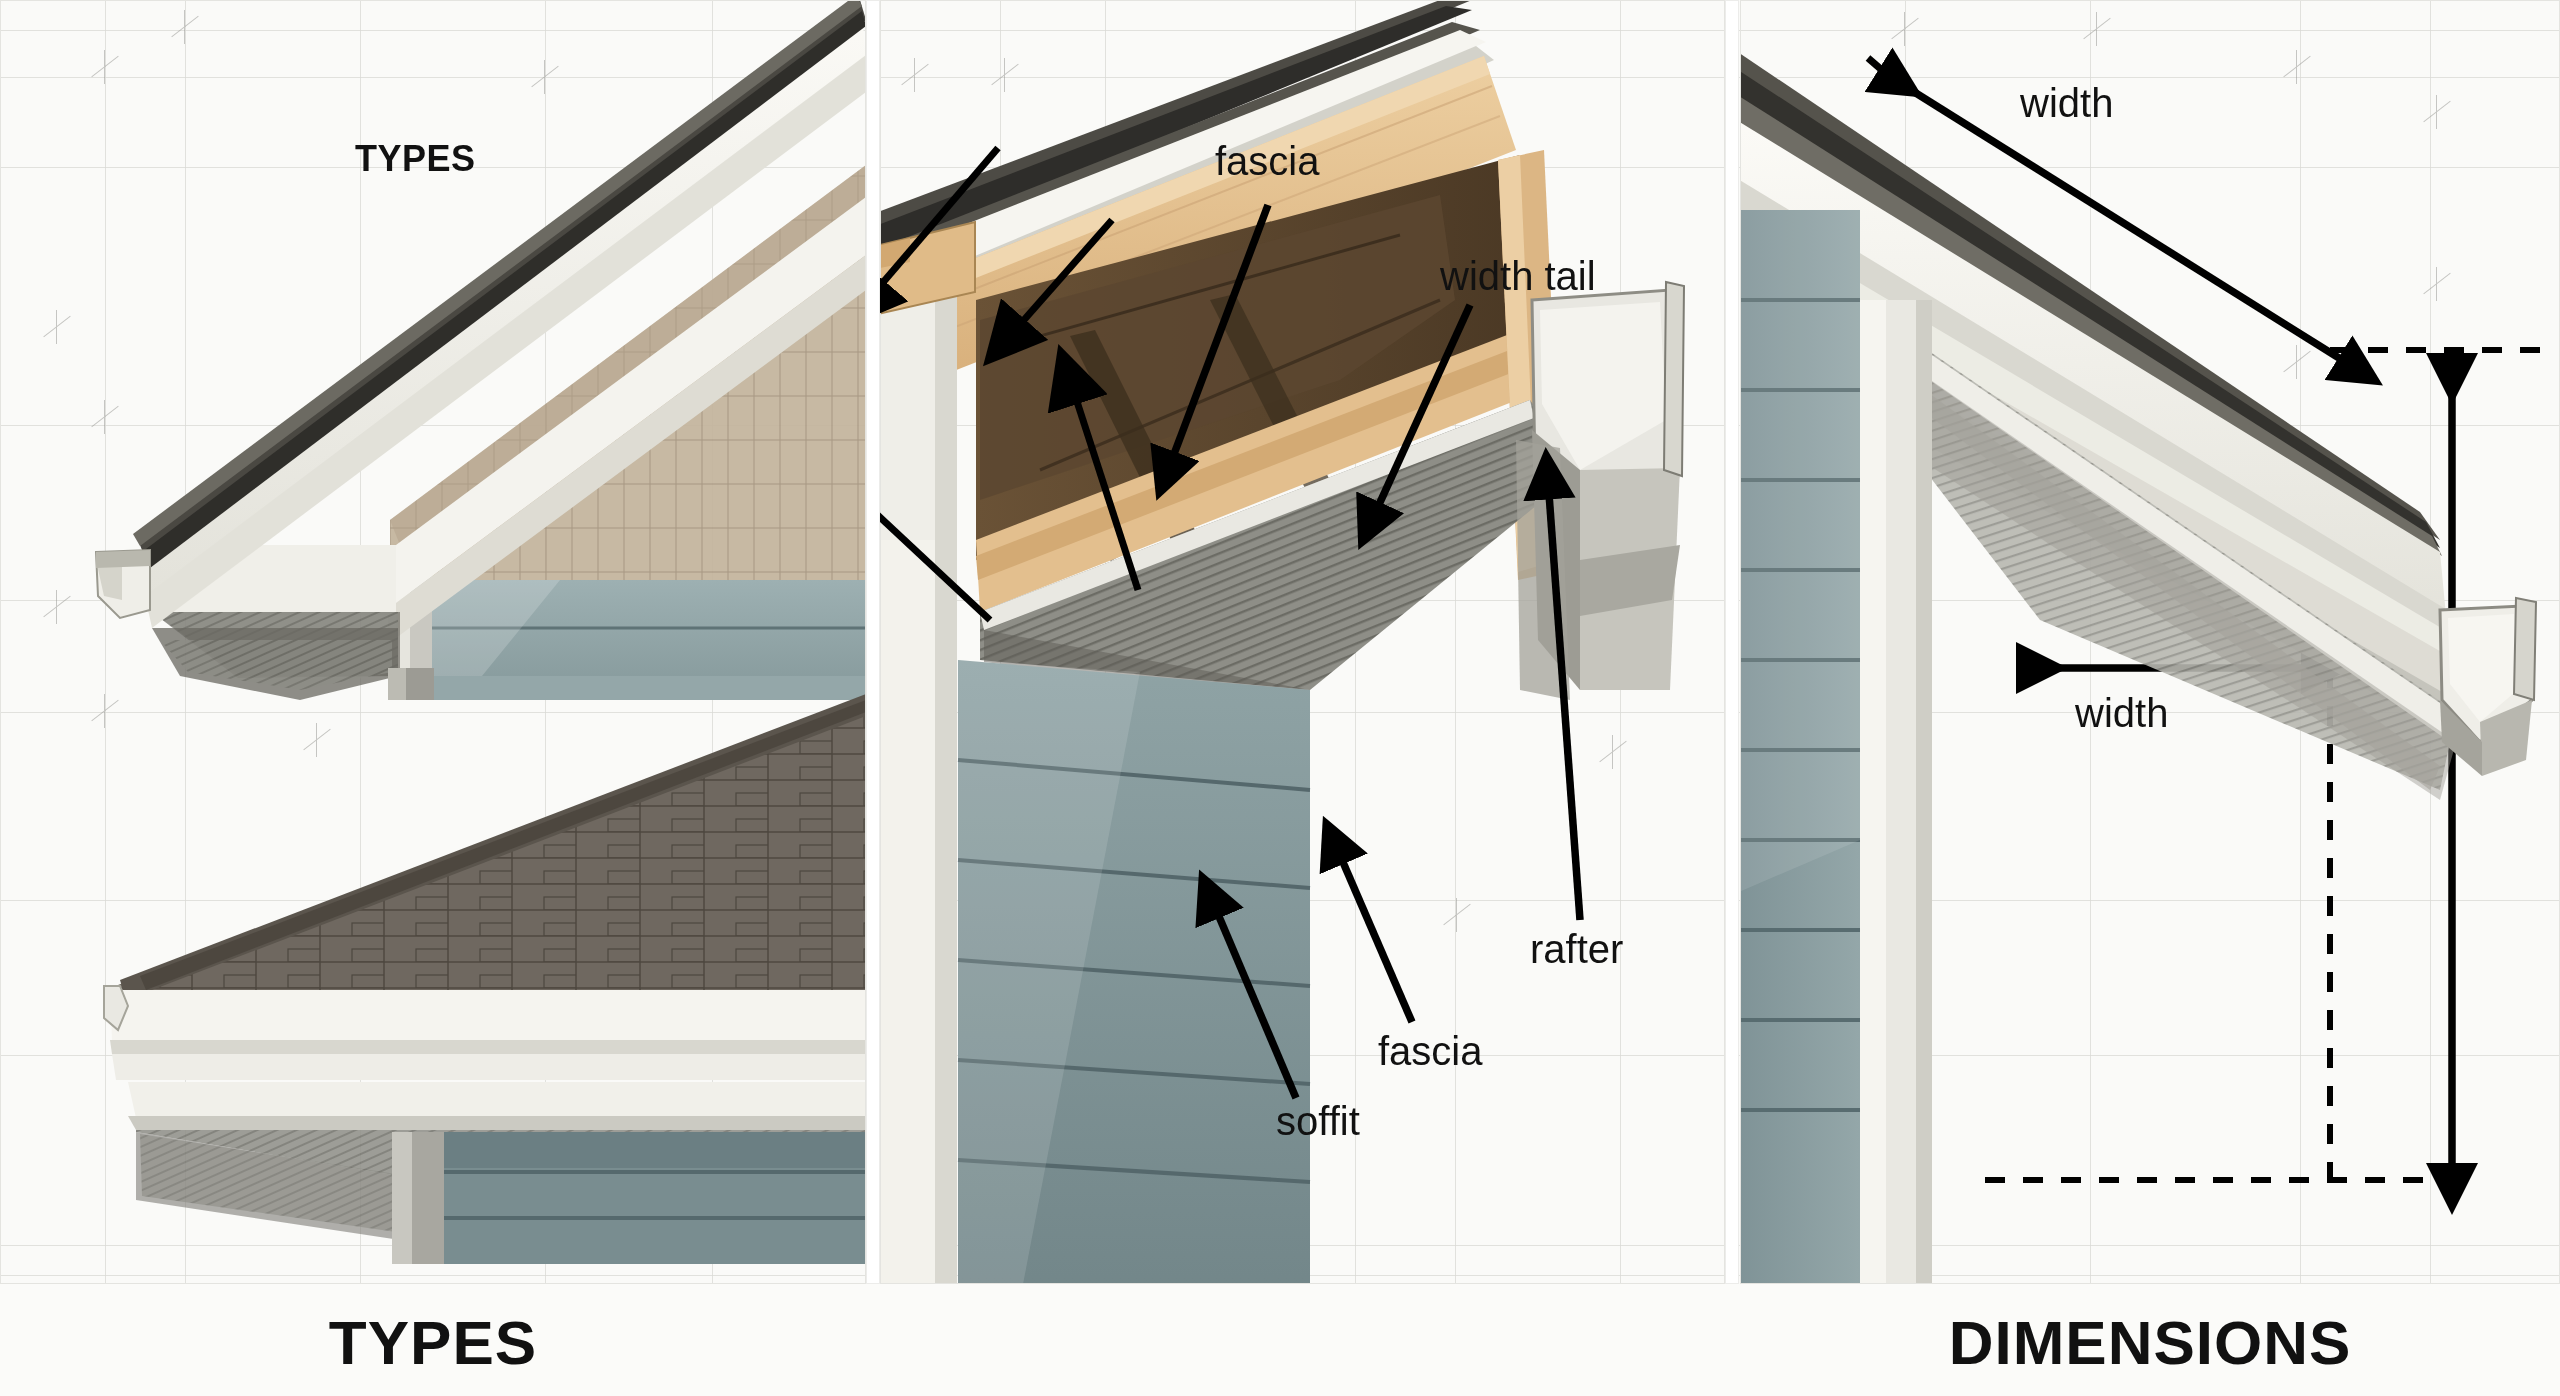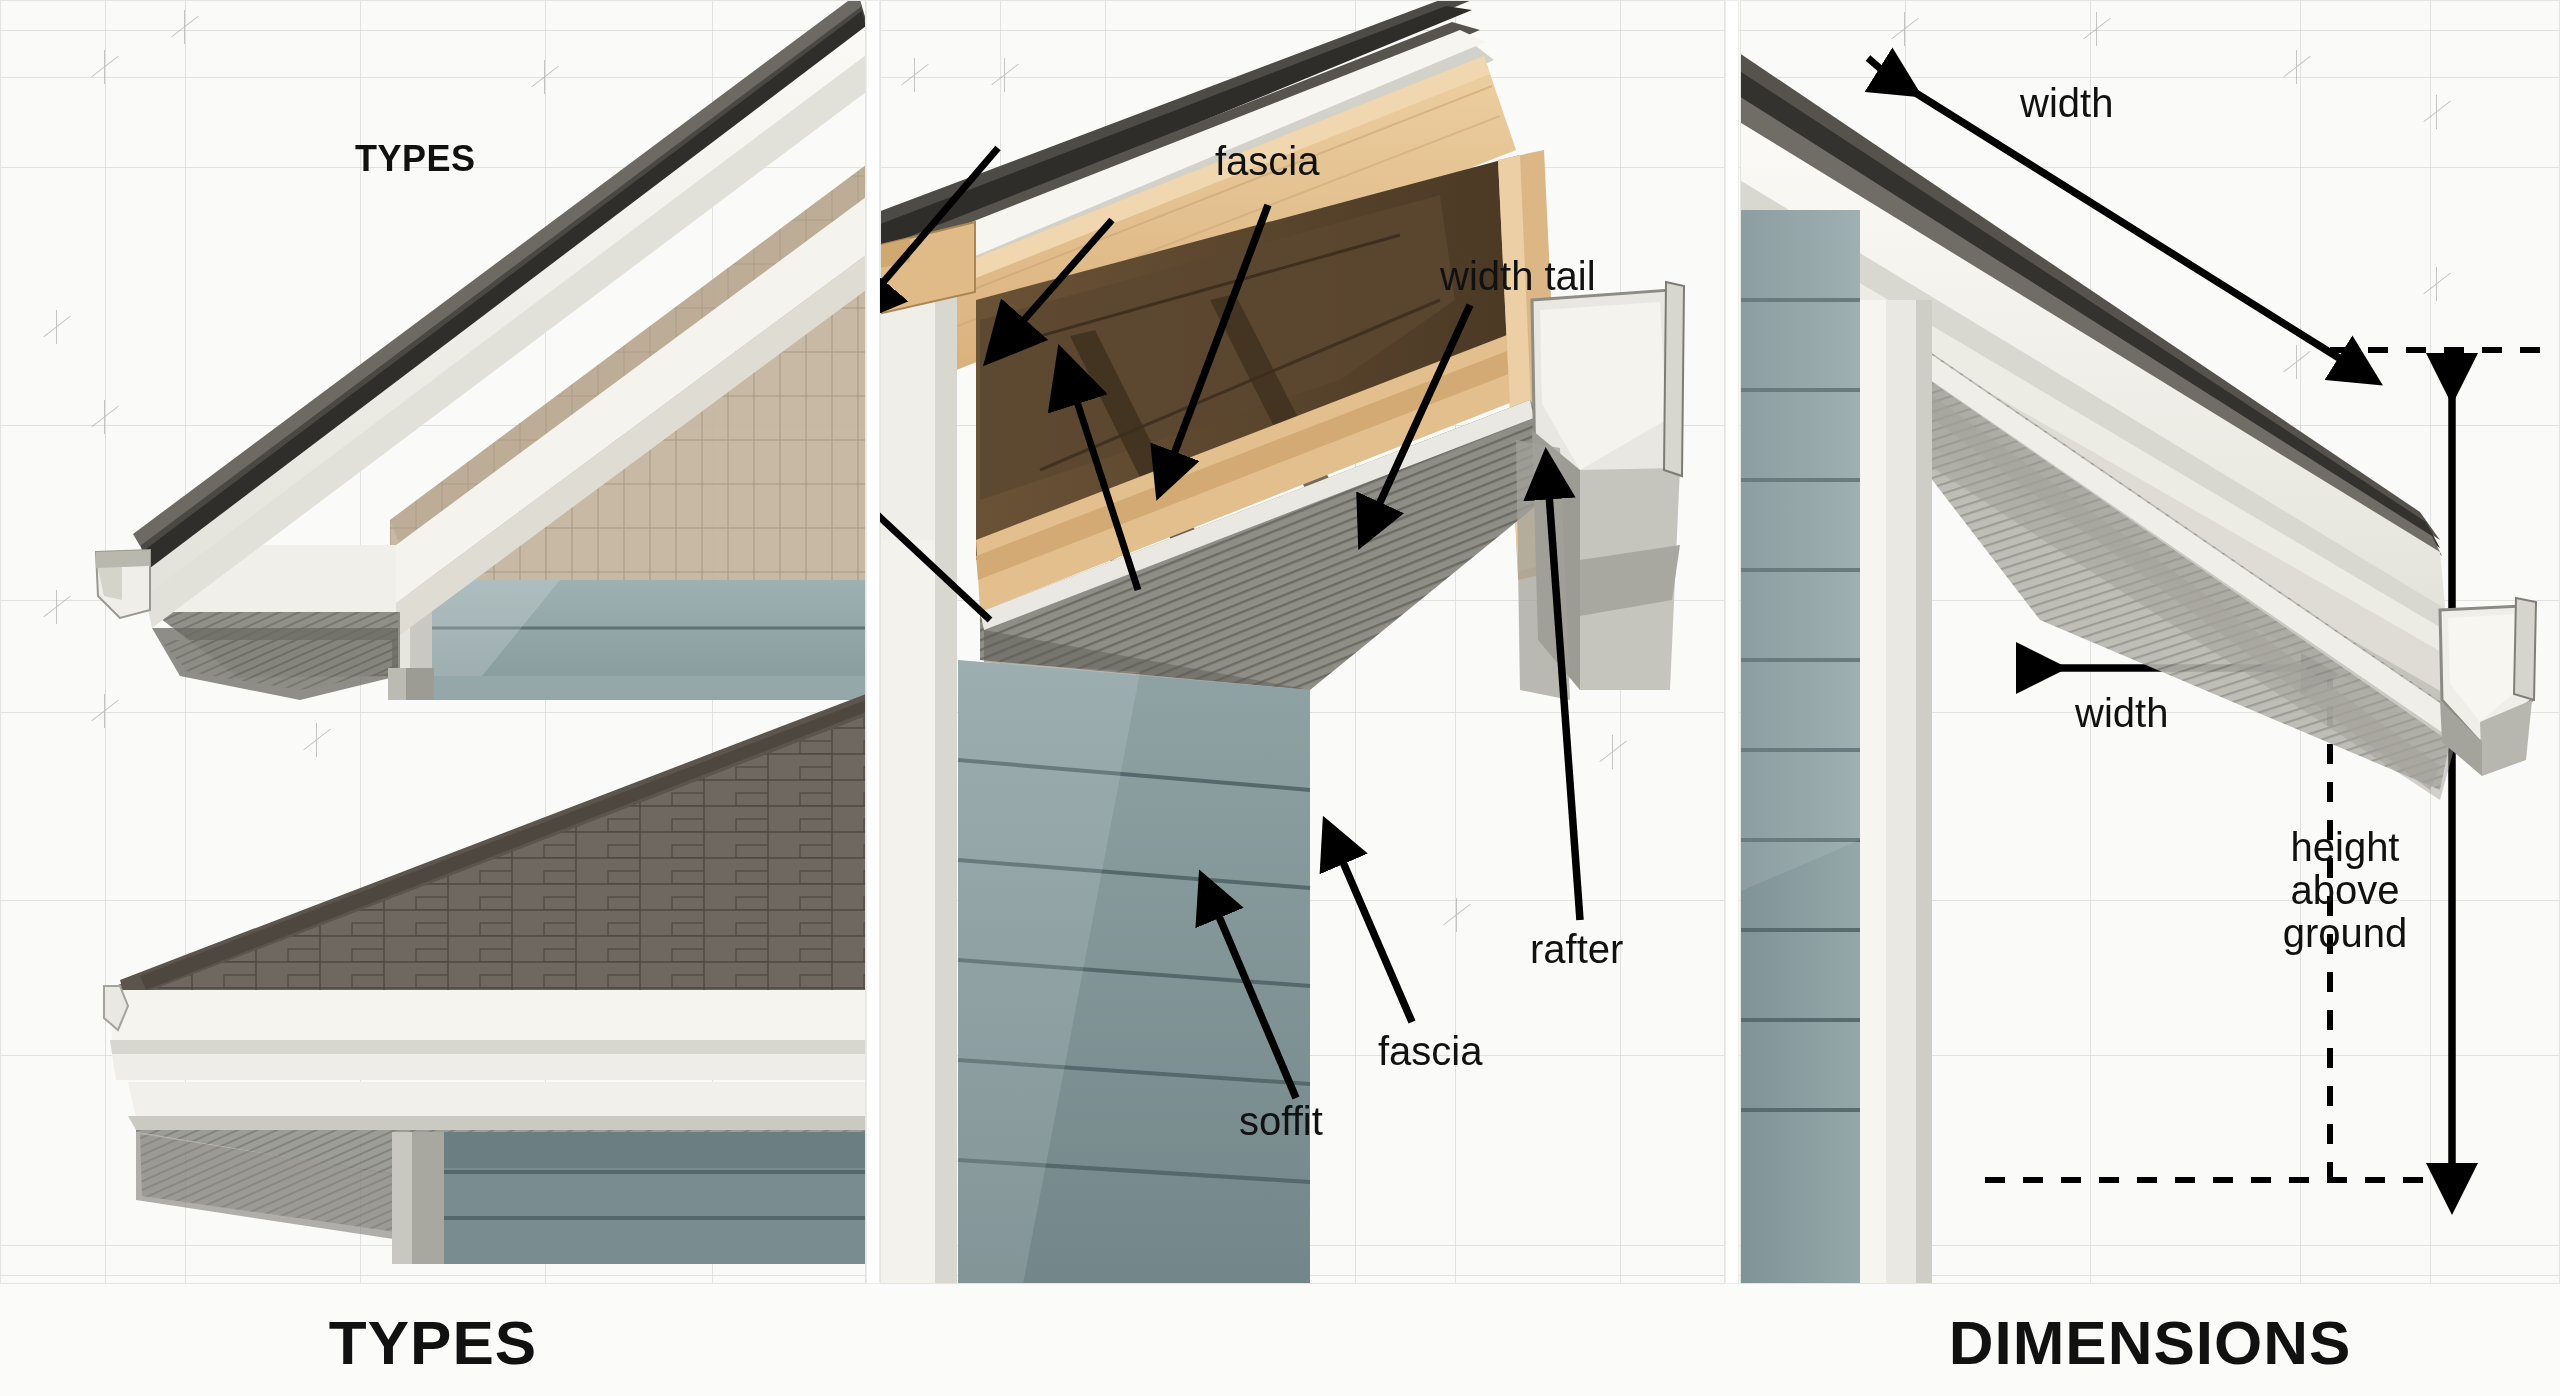--- a/index.html
+++ b/index.html
@@ -355,21 +355,21 @@
     <line x1="2330" y1="592" x2="2330" y2="1180" stroke="#000" stroke-width="6" stroke-dasharray="20 18"></line>
     <line x1="2330" y1="350" x2="2555" y2="350" stroke="#000" stroke-width="6" stroke-dasharray="20 18"></line>
     <line x1="2330" y1="582" x2="2330" y2="596" stroke="#000" stroke-width="6"></line>
     <line x1="1985" y1="1180" x2="2462" y2="1180" stroke="#000" stroke-width="6" stroke-dasharray="20 18"></line>
   </svg>
 
   <div class="callout" style="left:1215px;top:140px">fascia</div>
   <div class="callout" style="left:1440px;top:255px">width tail</div>
   <div class="callout" style="left:1530px;top:928px">rafter</div>
   <div class="callout" style="left:1378px;top:1030px">fascia</div>
-  <div class="callout" style="left:1239px;top:1100px">soffit</div>
+  <div class="callout" style="left:1276px;top:1100px">soffit</div>
 
   <div class="panel" id="panel-dimensions">
     <div class="panel-frame"></div>
 
     <svg width="820" height="1284" viewBox="0 0 820 1284">
       <defs>
         <linearGradient id="dg-fascia" x1="0" y1="0" x2="0" y2="1">
           <stop offset="0" stop-color="#fcfbf7"></stop>
             <stop offset="1" stop-color="#e4e3db"></stop>
         </linearGradient>
@@ -420,25 +420,20 @@
       <polygon points="700,610 782,606 792,700 740,742 702,700" fill="#efeee8" stroke="#8c8b83" stroke-width="3"></polygon>
       <polygon points="708,618 774,614 780,688 740,722 710,684" fill="#f7f6f1"></polygon>
       <polygon points="740,722 792,700 786,760 742,776" fill="#b8b7af"></polygon>
       <polygon points="700,700 742,742 742,776 702,742" fill="#a5a49c"></polygon>
       <polygon points="776,598 796,602 794,700 774,694" fill="#d6d5cd" stroke="#807f77" stroke-width="2"></polygon>
     </svg>
   </div>
 
   <div class="callout" style="left:2020px;top:82px">width</div>
   <div class="callout" style="left:2075px;top:692px">width</div>
-  <div class="callout multi" style="left:2255px;top:826px;width:180px">
-    <span>height</span><br>
-    <span>above</span><br>
-    <span>ground</span>
-  </div>
 
   <div class="panel-sep" id="sep-1"></div>
   <div class="panel-sep" id="sep-2"></div>
 
   <div class="caption-bar">
     <div class="caption" id="cap-types">TYPES</div>
     <div class="caption" id="cap-dimensions">DIMENSIONS</div>
   </div>
 
 </div>

